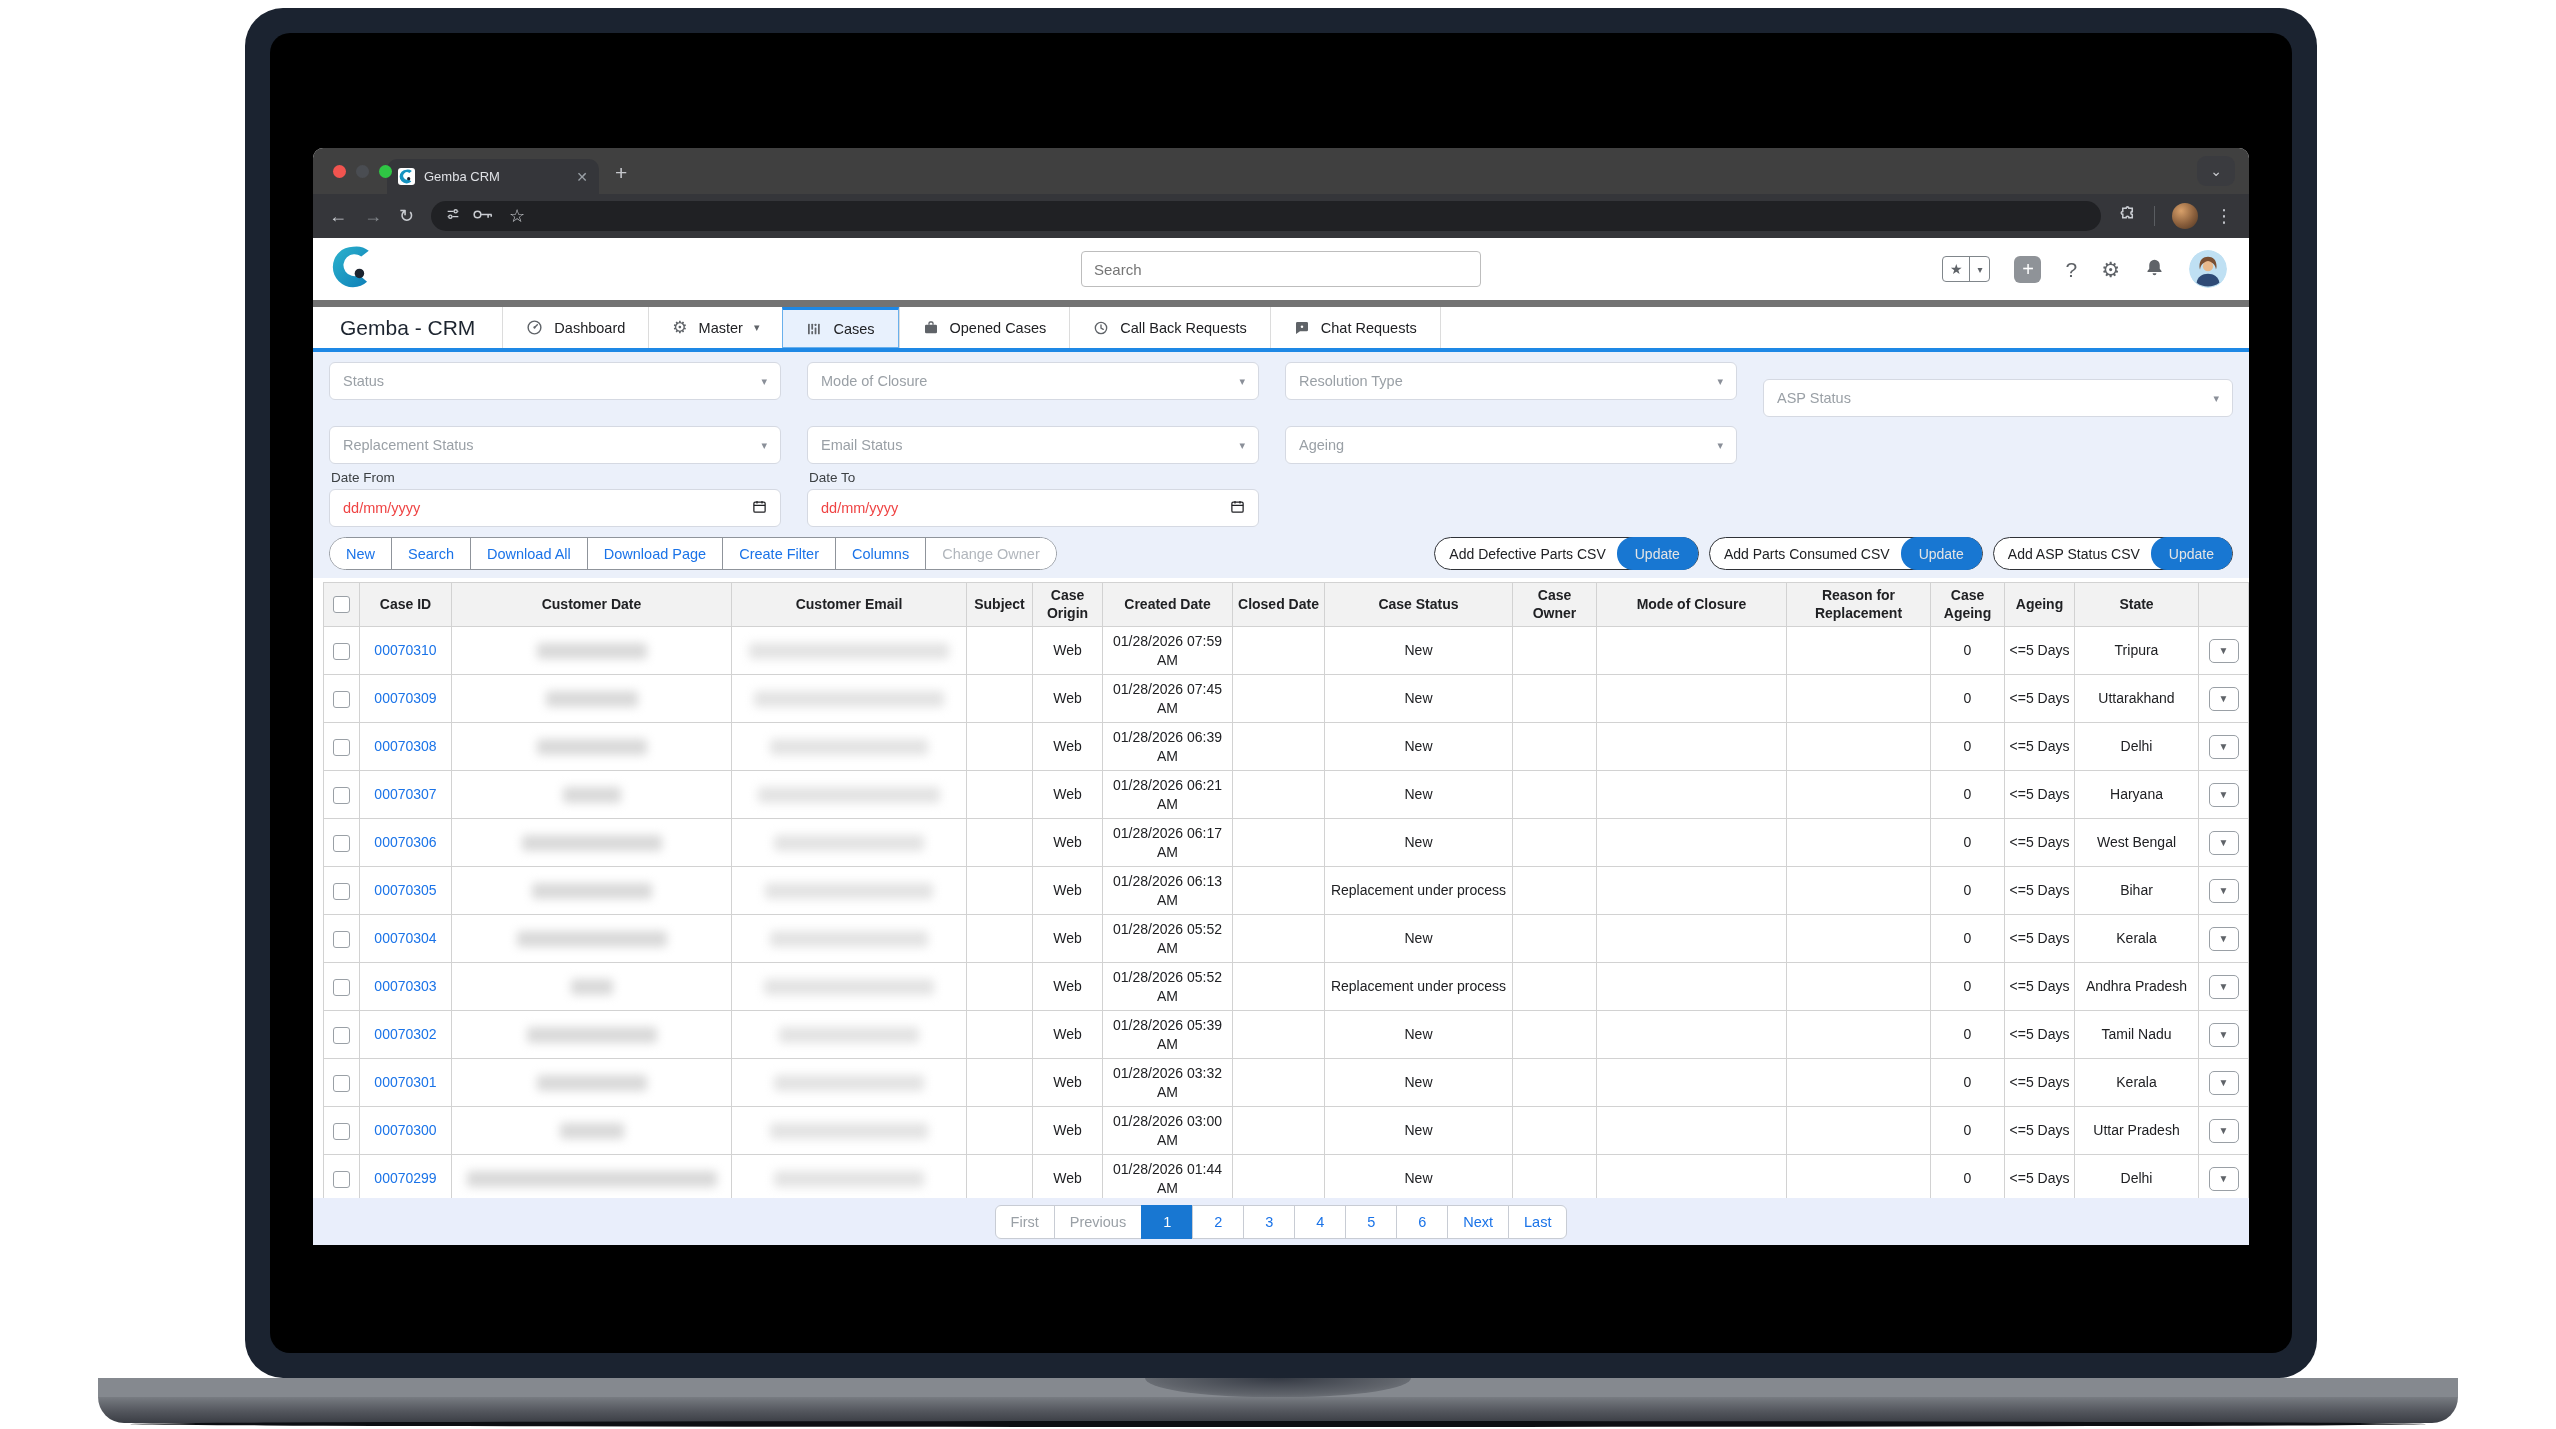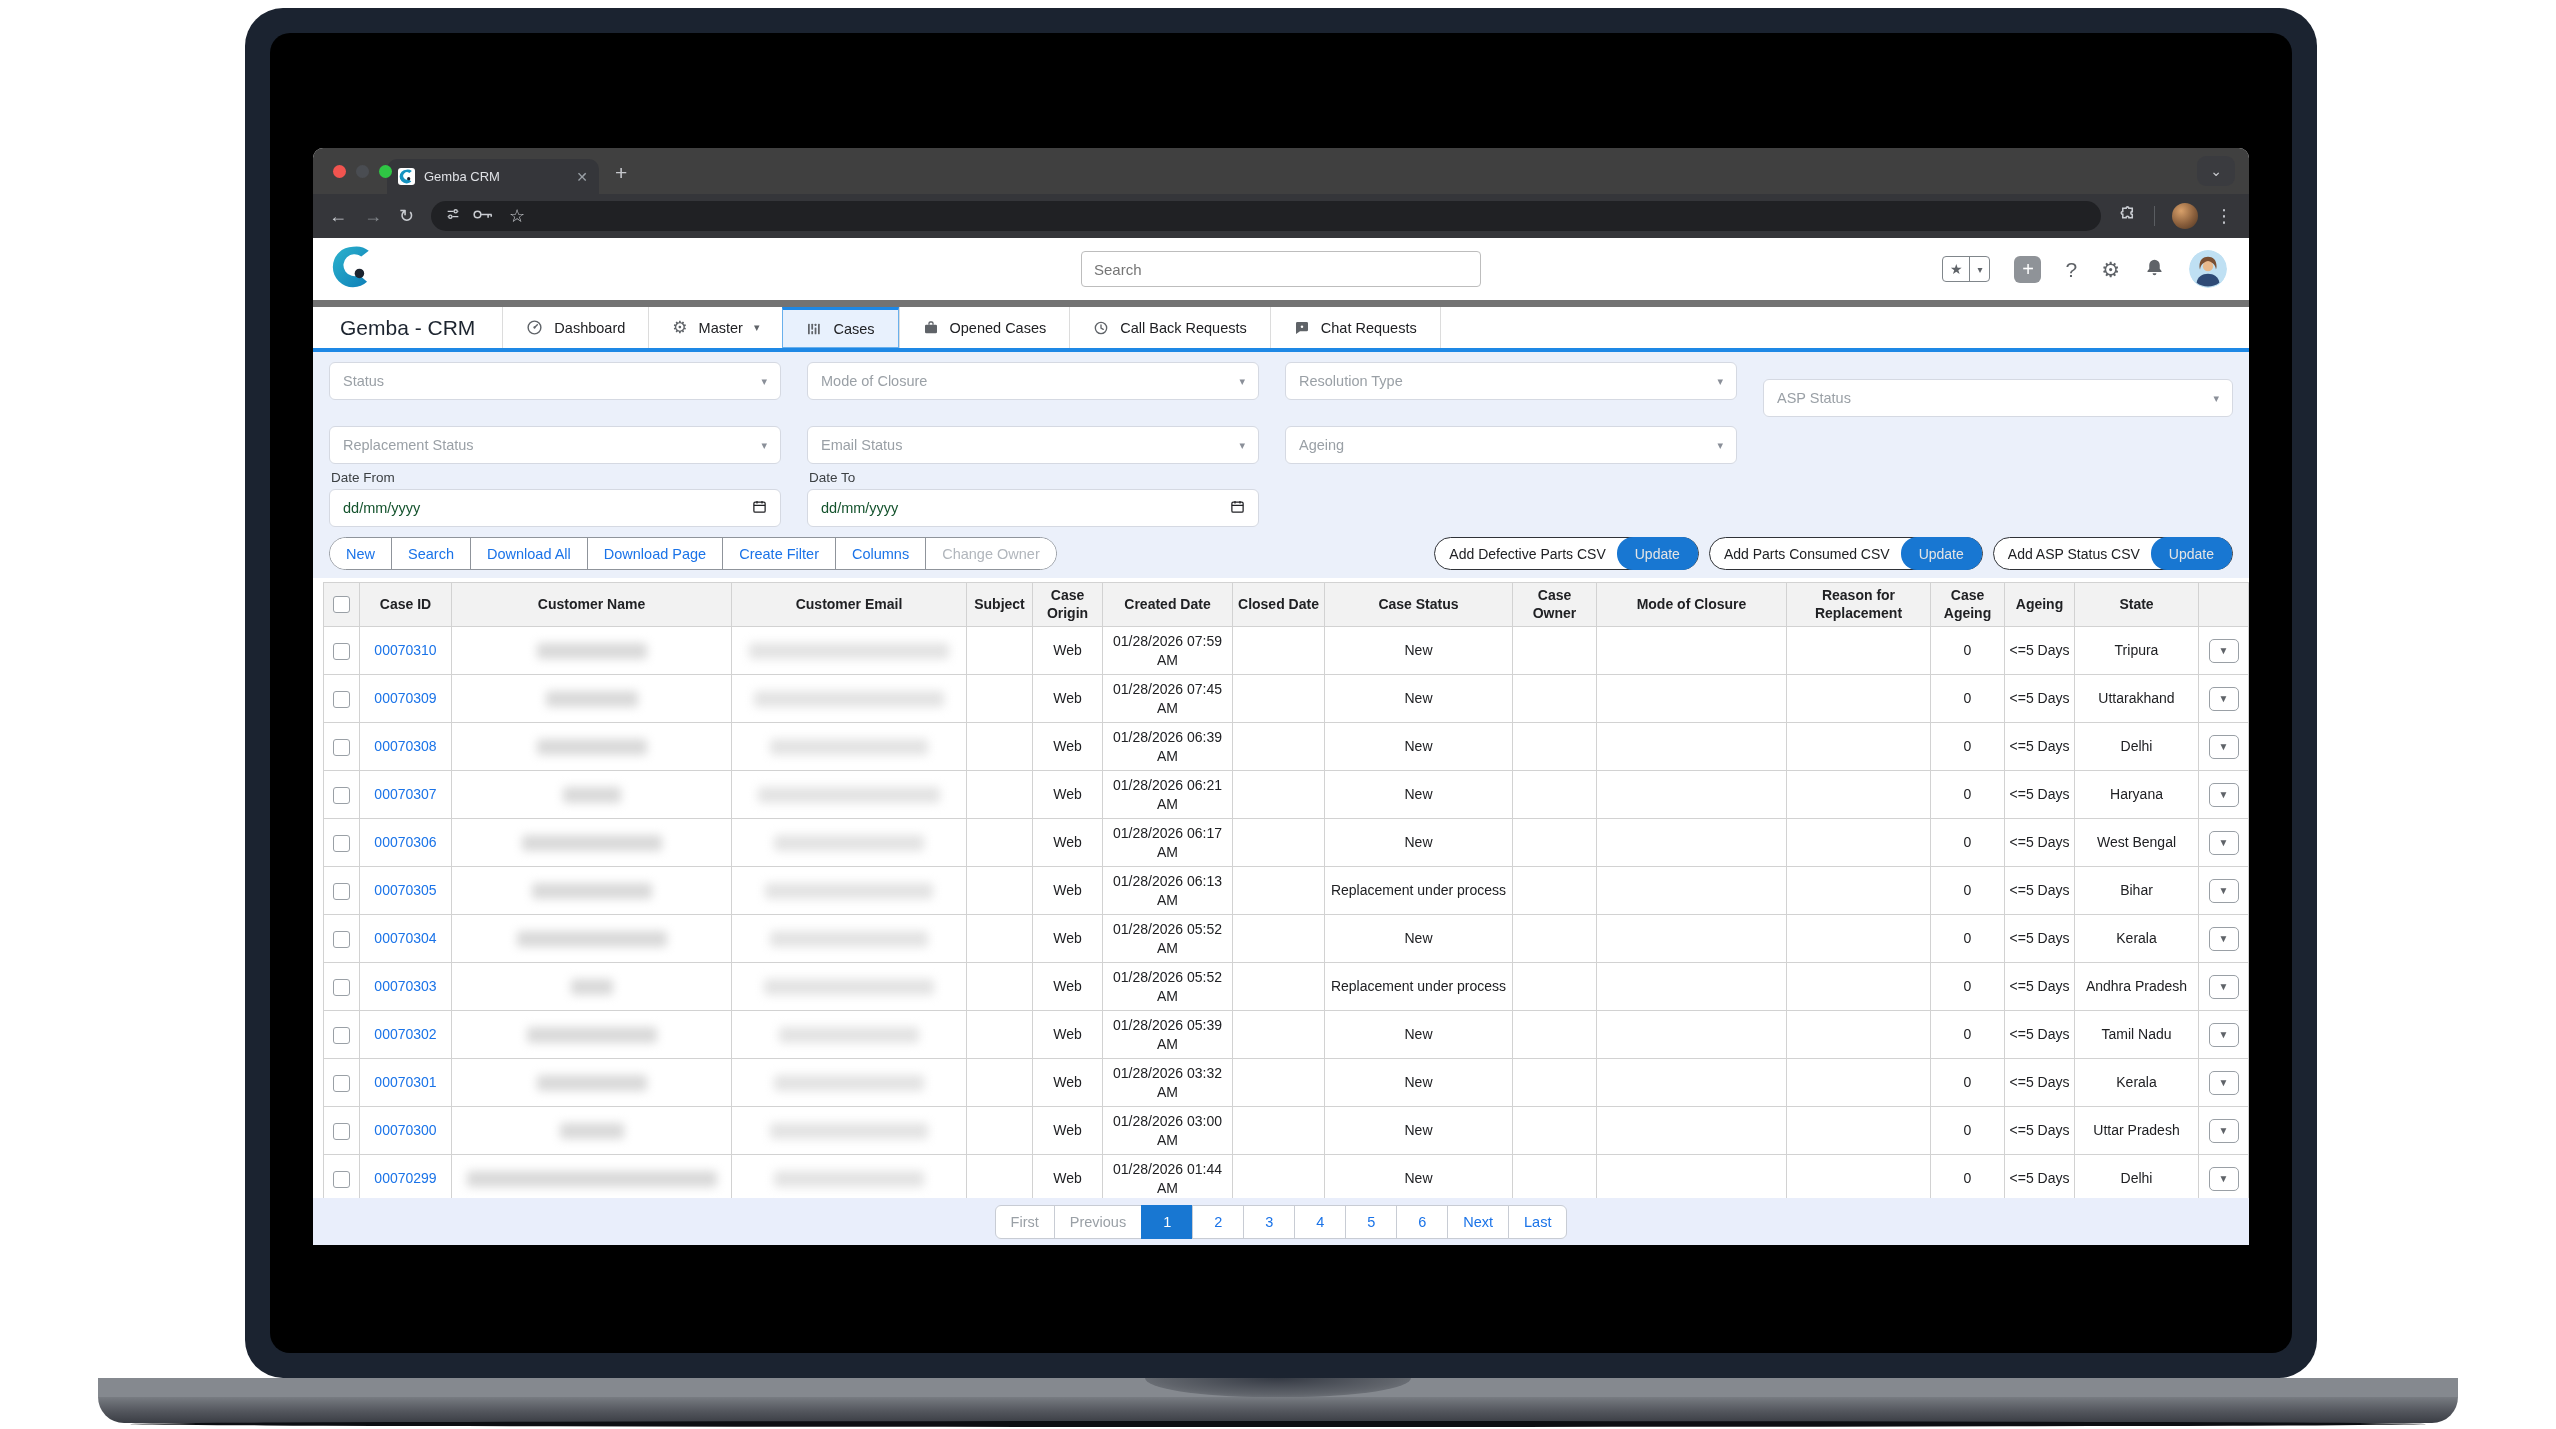--- a/index.html
+++ b/index.html
@@ -69,21 +69,21 @@
   .f-row { display:flex; gap:26px; margin-bottom:9px; }
   .dropdown { width:452px; height:38px; background:#fff; border:1px solid #d5d9e2; border-radius:6px; display:flex; align-items:center;
     justify-content:space-between; padding:0 13px; }
   .dropdown.grow { flex:1; width:auto;margin-top:17px; }
   .dd-ph { color:#9aa0a6; font-size:14.5px; }
   .dd-caret { color:#8a8f98; font-size:11px; }
   .date-row { display:flex; gap:26px; }
   .date-col { width:452px; }
   .date-label { font-size:13.5px; color:#3c4043; margin:6px 0 4px 2px; }
   .date-input { height:38px; background:#fff; border:1px solid #d5d9e2; border-radius:6px; display:flex; align-items:center;
-    justify-content:space-between; padding:0 13px; font-size:14.5px; color:#14532d; }
+    justify-content:space-between; padding:0 13px; font-size:14.5px; color:#ef4444; }
   .btn-row { display:flex; justify-content:space-between; align-items:center; margin-top:10px; }
   .seg-group { display:inline-flex; border:1.5px solid #8f949b; border-radius:17px; overflow:hidden; background:#fff; height:33px; }
   .seg { display:flex; align-items:center; padding:0 16px; font-size:14.5px; color:#1a73e8; border-right:1.5px solid #8f949b; background:#fff; }
   .seg:last-child { border-right:none; }
   .seg.disabled { color:#b1b6bc; }
   .csv-wrap { display:flex; gap:10px; }
   .csv-group { display:flex; align-items:center; border:1.5px solid #2f3237; border-radius:17px; height:33px; padding-left:14px; gap:11px; background:#fff;justify-content:space-between; }
   .csv-label { font-size:14px; color:#202124; white-space:nowrap; }
   .update-btn { background:#1877d2; color:#e5e5e5; font-size:14px; border-radius:16px; height:33px; display:flex; align-items:center; padding:16px 18px; }
 
@@ -377,21 +377,21 @@
                 <col style="width: 144px;">
                 <col style="width: 74px;">
                 <col style="width: 70px;">
                 <col style="width: 124px;">
                 <col style="width: 50px;">
               </colgroup>
             <thead>
                 <tr>
                   <th><input class="cb" type="checkbox" style=""></th>
                   <th>Case ID</th>
-                  <th>Customer Name</th>
+                  <th>Customer Date</th>
                   <th>Customer Email</th>
                   <th>Subject</th>
                   <th>Case Origin</th>
                   <th>Created Date</th>
                   <th>Closed Date</th>
                   <th>Case Status</th>
                   <th>Case Owner</th>
                   <th>Mode of Closure</th>
                   <th>Reason for Replacement</th>
                   <th>Case Ageing</th>

